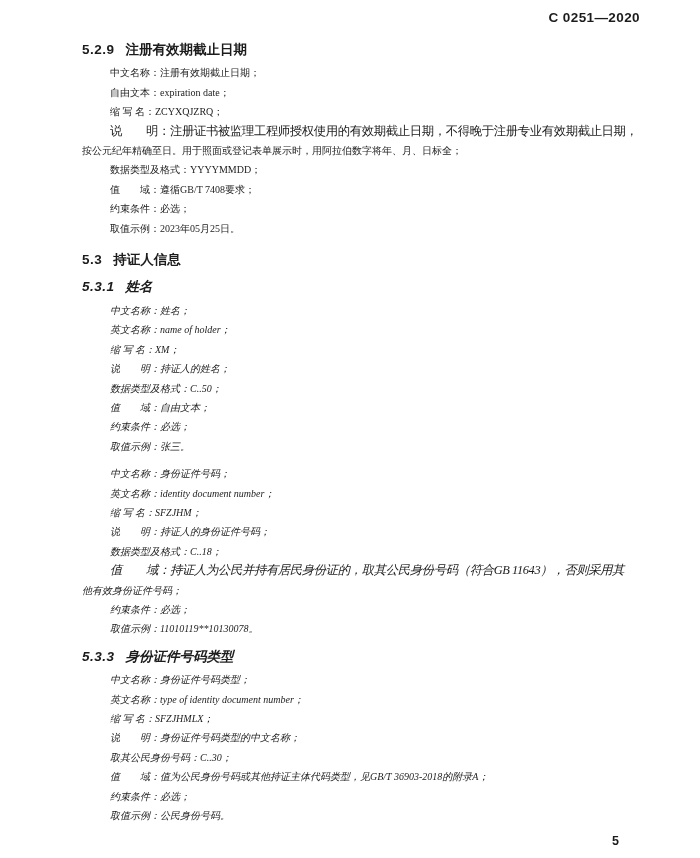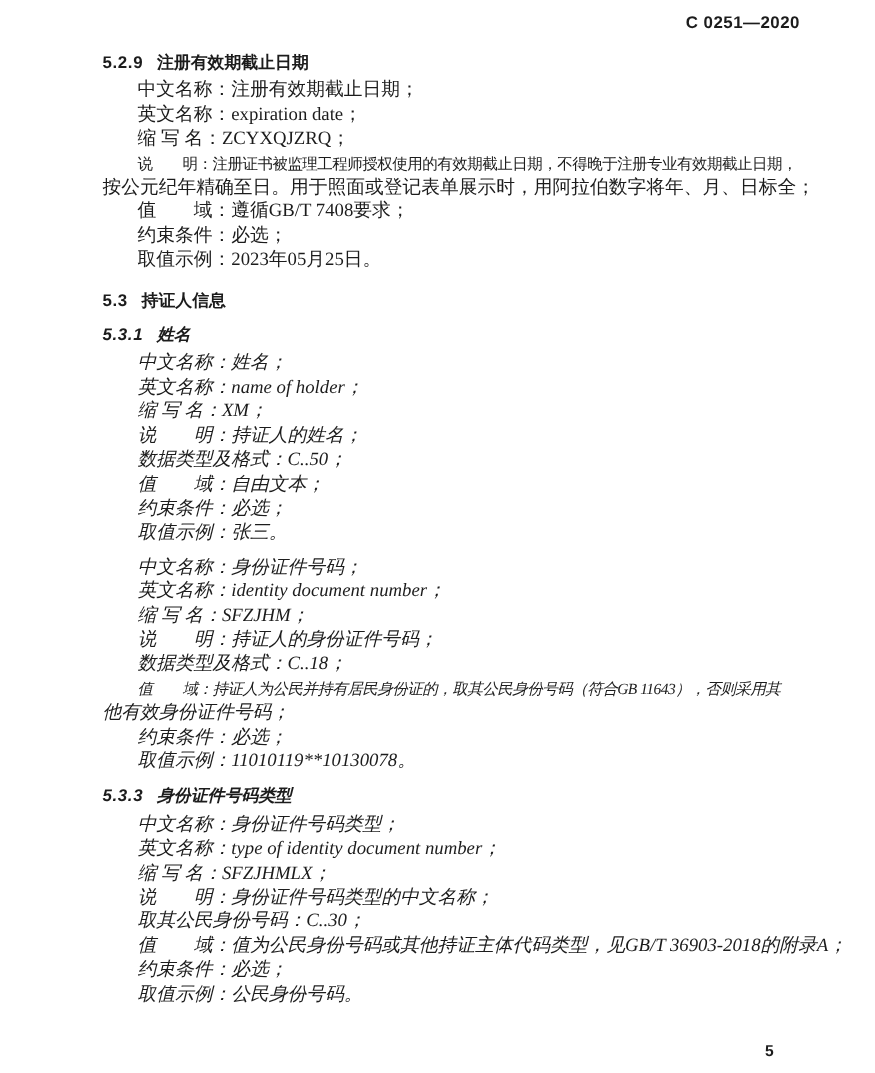--- a/index.html
+++ b/index.html
@@ -31,21 +31,21 @@
   .heading {
     font-family: "Liberation Sans", "DejaVu Sans", sans-serif;
     font-weight: bold;
     font-size: 13.5px;
     line-height: 19.4px;
     white-space: pre;
   }
   .heading .h-num { margin-right: 11px; letter-spacing: 0.5px; }
   .lines { margin-top: 4px; }
   .line {
-    font-size: 15px;
+    font-size: 10px;
     line-height: 19.4px;
     white-space: pre;
     padding-left: 28px;
   }
   .line.cont { padding-left: 0; }
   .line.squeeze {
     font-size: 12.4px;
     letter-spacing: -0.4px;
   }
   .page-number {
@@ -60,24 +60,25 @@
 <body>
 
 <div class="page">
 
   <div class="doc-code">C 0251—2020</div>
 
   <div class="section">
     <div class="heading"><span class="h-num">5.2.9</span><span class="h-title">注册有效期截止日期</span></div>
     <div class="lines">
       <div class="line">中文名称：注册有效期截止日期；</div>
-      <div class="line">英文名称：expiration date；</div>
+      <div class="line">自由文本：expiration date；</div>
       <div class="line">缩 写 名：ZCYXQJZRQ；</div>
       <div class="line squeeze">说　　明：注册证书被监理工程师授权使用的有效期截止日期，不得晚于注册专业有效期截止日期，</div>
       <div class="line cont">按公元纪年精确至日。用于照面或登记表单展示时，用阿拉伯数字将年、月、日标全；</div>
+      <div class="line">数据类型及格式：YYYYMMDD；</div>
       <div class="line">值　　域：遵循GB/T 7408要求；</div>
       <div class="line">约束条件：必选；</div>
       <div class="line">取值示例：2023年05月25日。</div>
     </div>
   </div>
 
   <div class="section">
     <div class="heading"><span class="h-num">5.3</span><span class="h-title">持证人信息</span></div>
   </div>
 

